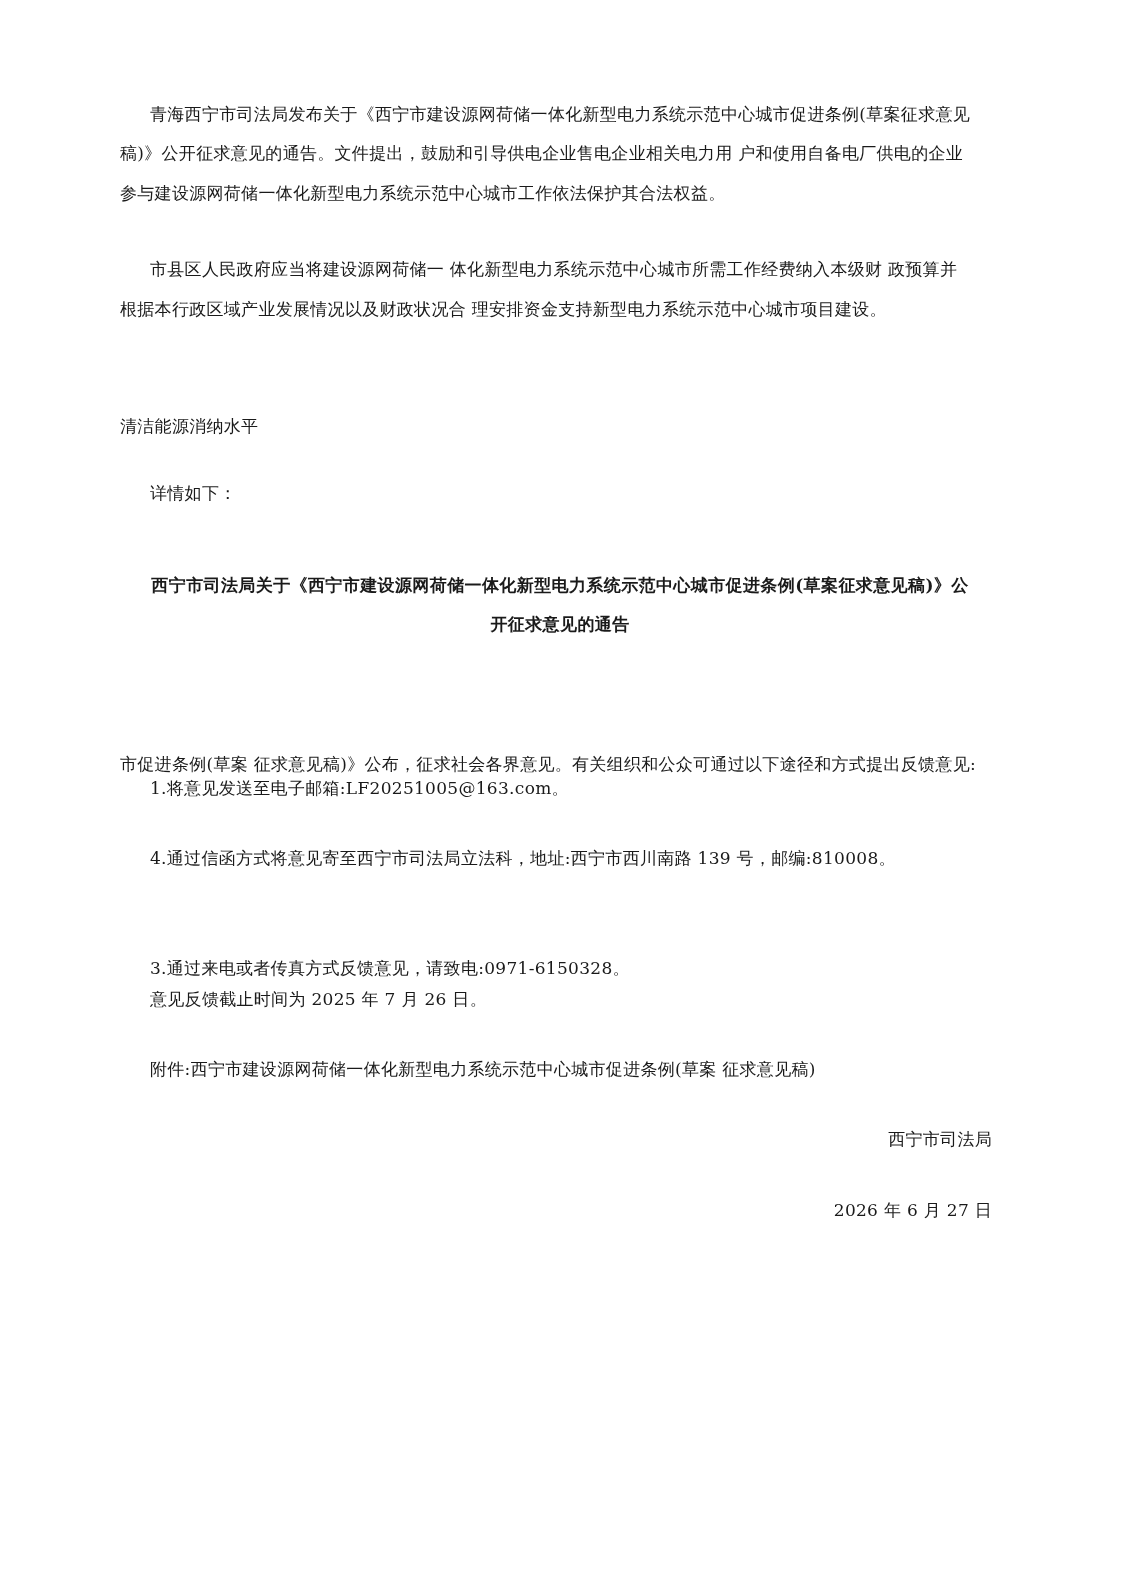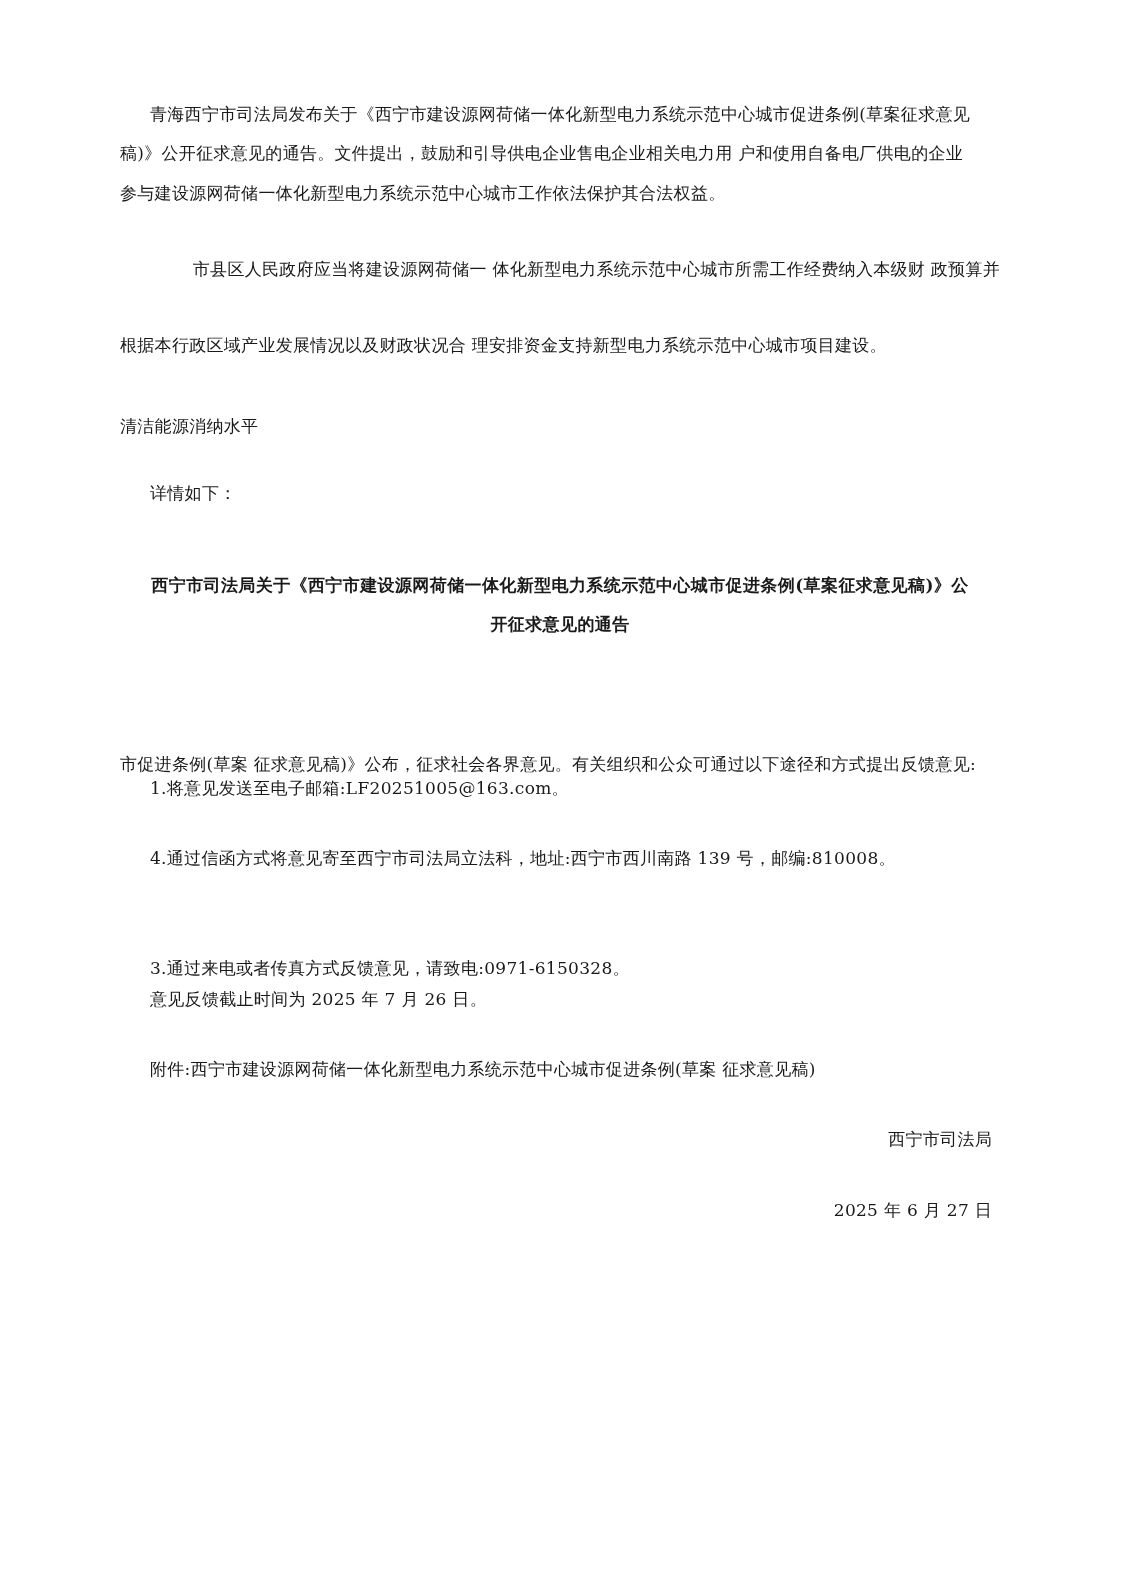--- a/index.html
+++ b/index.html
@@ -49,36 +49,36 @@
   </style>
 </head>
 <body>
 
 <div class="page">
 
   <div class="line indent" style="top:102px;">青海西宁市司法局发布关于《西宁市建设源网荷储一体化新型电力系统示范中心城市促进条例(草案征求意见</div>
   <div class="line" style="top:141px;">稿)》公开征求意见的通告。文件提出，鼓励和引导供电企业售电企业相关电力用  户和使用自备电厂供电的企业</div>
   <div class="line" style="top:181px;">参与建设源网荷储一体化新型电力系统示范中心城市工作依法保护其合法权益。</div>
 
-  <div class="line indent" style="top:257px;text-align:right;">市县区人民政府应当将建设源网荷储一  体化新型电力系统示范中心城市所需工作经费纳入本级财  政预算并</div>
-  <div class="line" style="top:297px;margin-top:36px;">根据本行政区域产业发展情况以及财政状况合  理安排资金支持新型电力系统示范中心城市项目建设。</div>
+  <div class="line indent" style="top:257px;">市县区人民政府应当将建设源网荷储一  体化新型电力系统示范中心城市所需工作经费纳入本级财  政预算并</div>
+  <div class="line" style="top:297px;">根据本行政区域产业发展情况以及财政状况合  理安排资金支持新型电力系统示范中心城市项目建设。</div>
 
   <div class="line" style="top:414px;">清洁能源消纳水平</div>
 
   <div class="line indent" style="top:481px;">详情如下：</div>
 
   <div class="line title" style="top:553px;">西宁市司法局关于《西宁市建设源网荷储一体化新型电力系统示范中心城市促进条例(草案征求意见稿)》公</div>
   <div class="line title" style="top:592px;">开征求意见的通告</div>
 
   <div class="line" style="top:705px;margin-top:47px;">市促进条例(草案  征求意见稿)》公布，征求社会各界意见。有关组织和公众可通过以下途径和方式提出反馈意见:</div>
 
   <div class="line indent" style="top:776px;">1.将意见发送至电子邮箱:LF20251005@163.com。</div>
   <div class="line indent" style="top:846px;">4.通过信函方式将意见寄至西宁市司法局立法科，地址:西宁市西川南路 139 号，邮编:810008。</div>
   <div class="line indent" style="top:916px;margin-top:40px;">3.通过来电或者传真方式反馈意见，请致电:0971-6150328。</div>
 
   <div class="line indent" style="top:987px;">意见反馈截止时间为 2025 年 7 月 26 日。</div>
 
   <div class="line indent" style="top:1057px;">附件:西宁市建设源网荷储一体化新型电力系统示范中心城市促进条例(草案  征求意见稿)</div>
 
   <div class="line right" style="top:1127px;margin-left:10px;">西宁市司法局</div>
-  <div class="line right" style="top:1198px;">2025 年 6 月 27 日</div>
+  <div class="line right" style="top:1198px;">2026 年 6 月 27 日</div>
 
 </div>
 
 </body></html>

